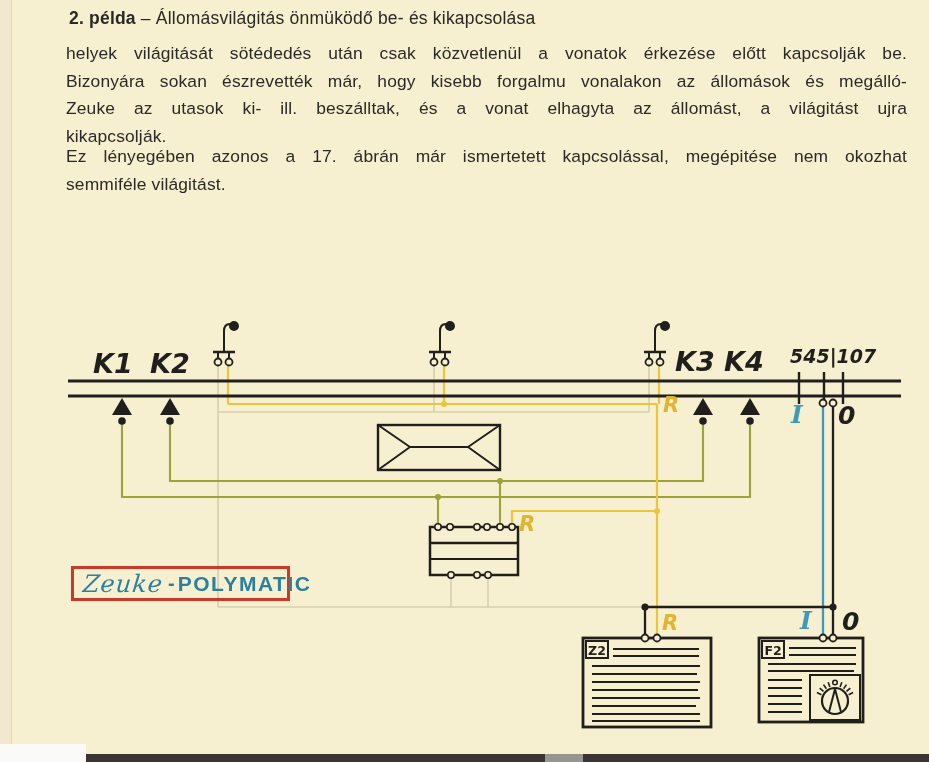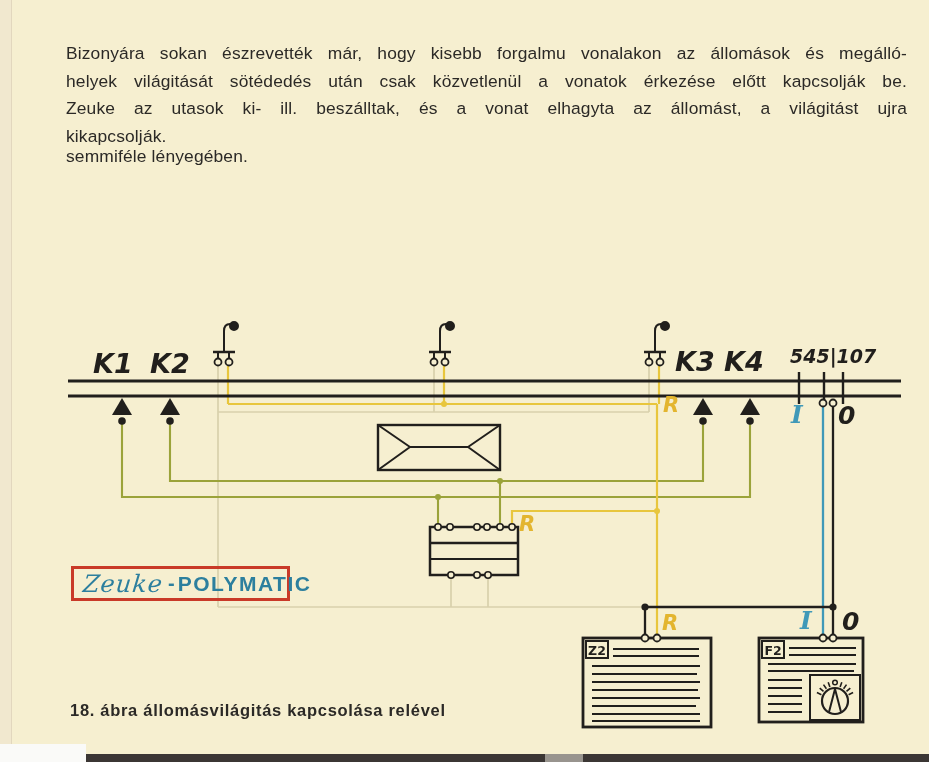--- a/index.html
+++ b/index.html
@@ -219,37 +219,42 @@
     <text class="lbl lblY" x="663" y="412" font-size="21">R</text>
     <text class="lbl lblY" x="519" y="531" font-size="21">R</text>
     <text class="lbl lblY" x="662" y="630" font-size="21">R</text>
 
     <text class="lbl lblB" x="791" y="423" font-size="25">I</text>
     <text class="lbl lblB" x="800" y="629" font-size="25">I</text>
     <text class="lbl" x="838" y="424" font-size="25">0</text>
     <text class="lbl" x="842" y="630" font-size="25">0</text>
   </svg>
 
+  <div class="title">
+    <span class="b">2. példa</span>
+    <span>–</span>
+    <span>Állomásvilágitás önmüködő be- és kikapcsolása</span>
+  </div>
 
   <div class="para" id="para1">
+    <div class="line">helyek világitását sötédedés után csak közvetlenül a vonatok érkezése előtt kapcsolják be.</div>
     <div class="line">Bizonyára sokan észrevették már, hogy kisebb forgalmu vonalakon az állomások és megálló-</div>
-    <div class="line">helyek világitását sötédedés után csak közvetlenül a vonatok érkezése előtt kapcsolják be.</div>
     <div class="line">Zeuke az utasok ki- ill. beszálltak, és a vonat elhagyta az állomást, a világitást ujra</div>
     <div class="line last">kikapcsolják.</div>
   </div>
 
   <div class="para" id="para2">
-    <div class="line last">semmiféle lényegében.</div>
+    <div class="line">Ez lényegében azonos a 17. ábrán már ismertetett kapcsolással, megépitése nem okozhat</div>
+    <div class="line last">semmiféle világitást.</div>
   </div>
 
   <div class="logo">
     <span class="script">Zeuke</span>
     <span class="dash">-</span>
     <span class="brand">POLYMATIC</span>
   </div>
 
-  <div class="caption">18. ábra állomásvilágitás kapcsolása relével</div>
 
   <div class="bar-white"></div>
   <div class="bar-dark"></div>
   <div class="bar-light"></div>
 
 </div>
 
 </body></html>

